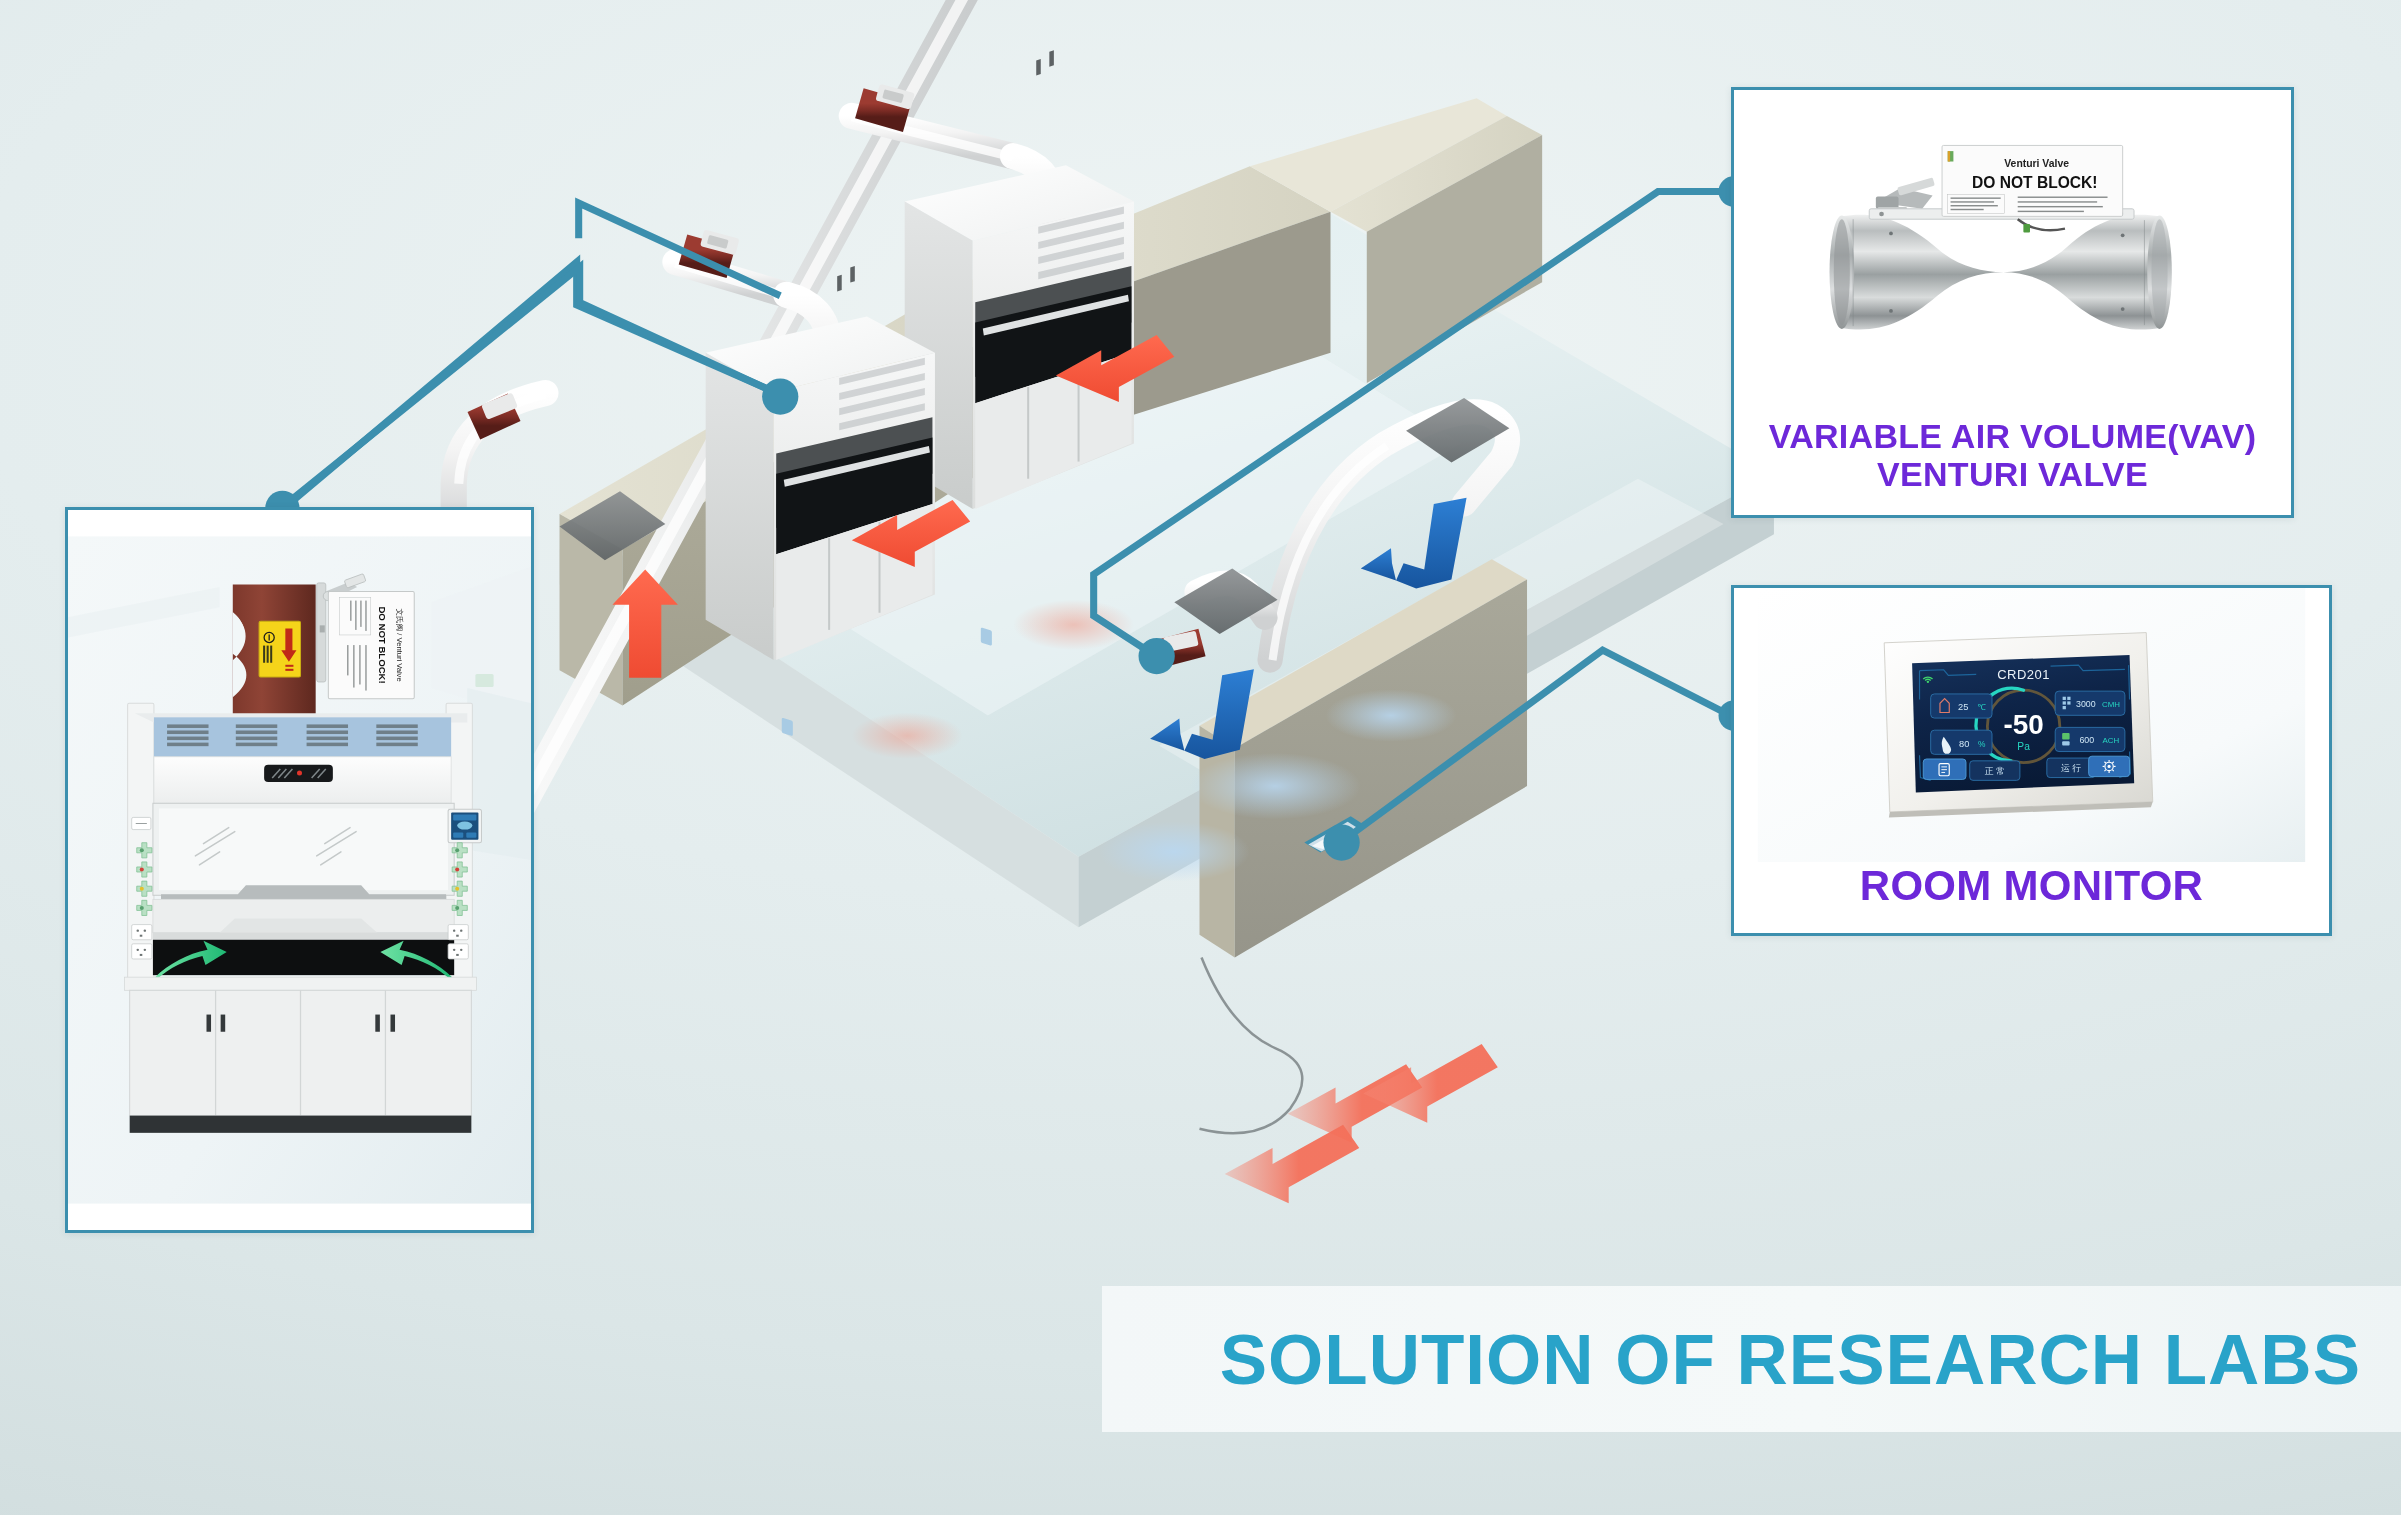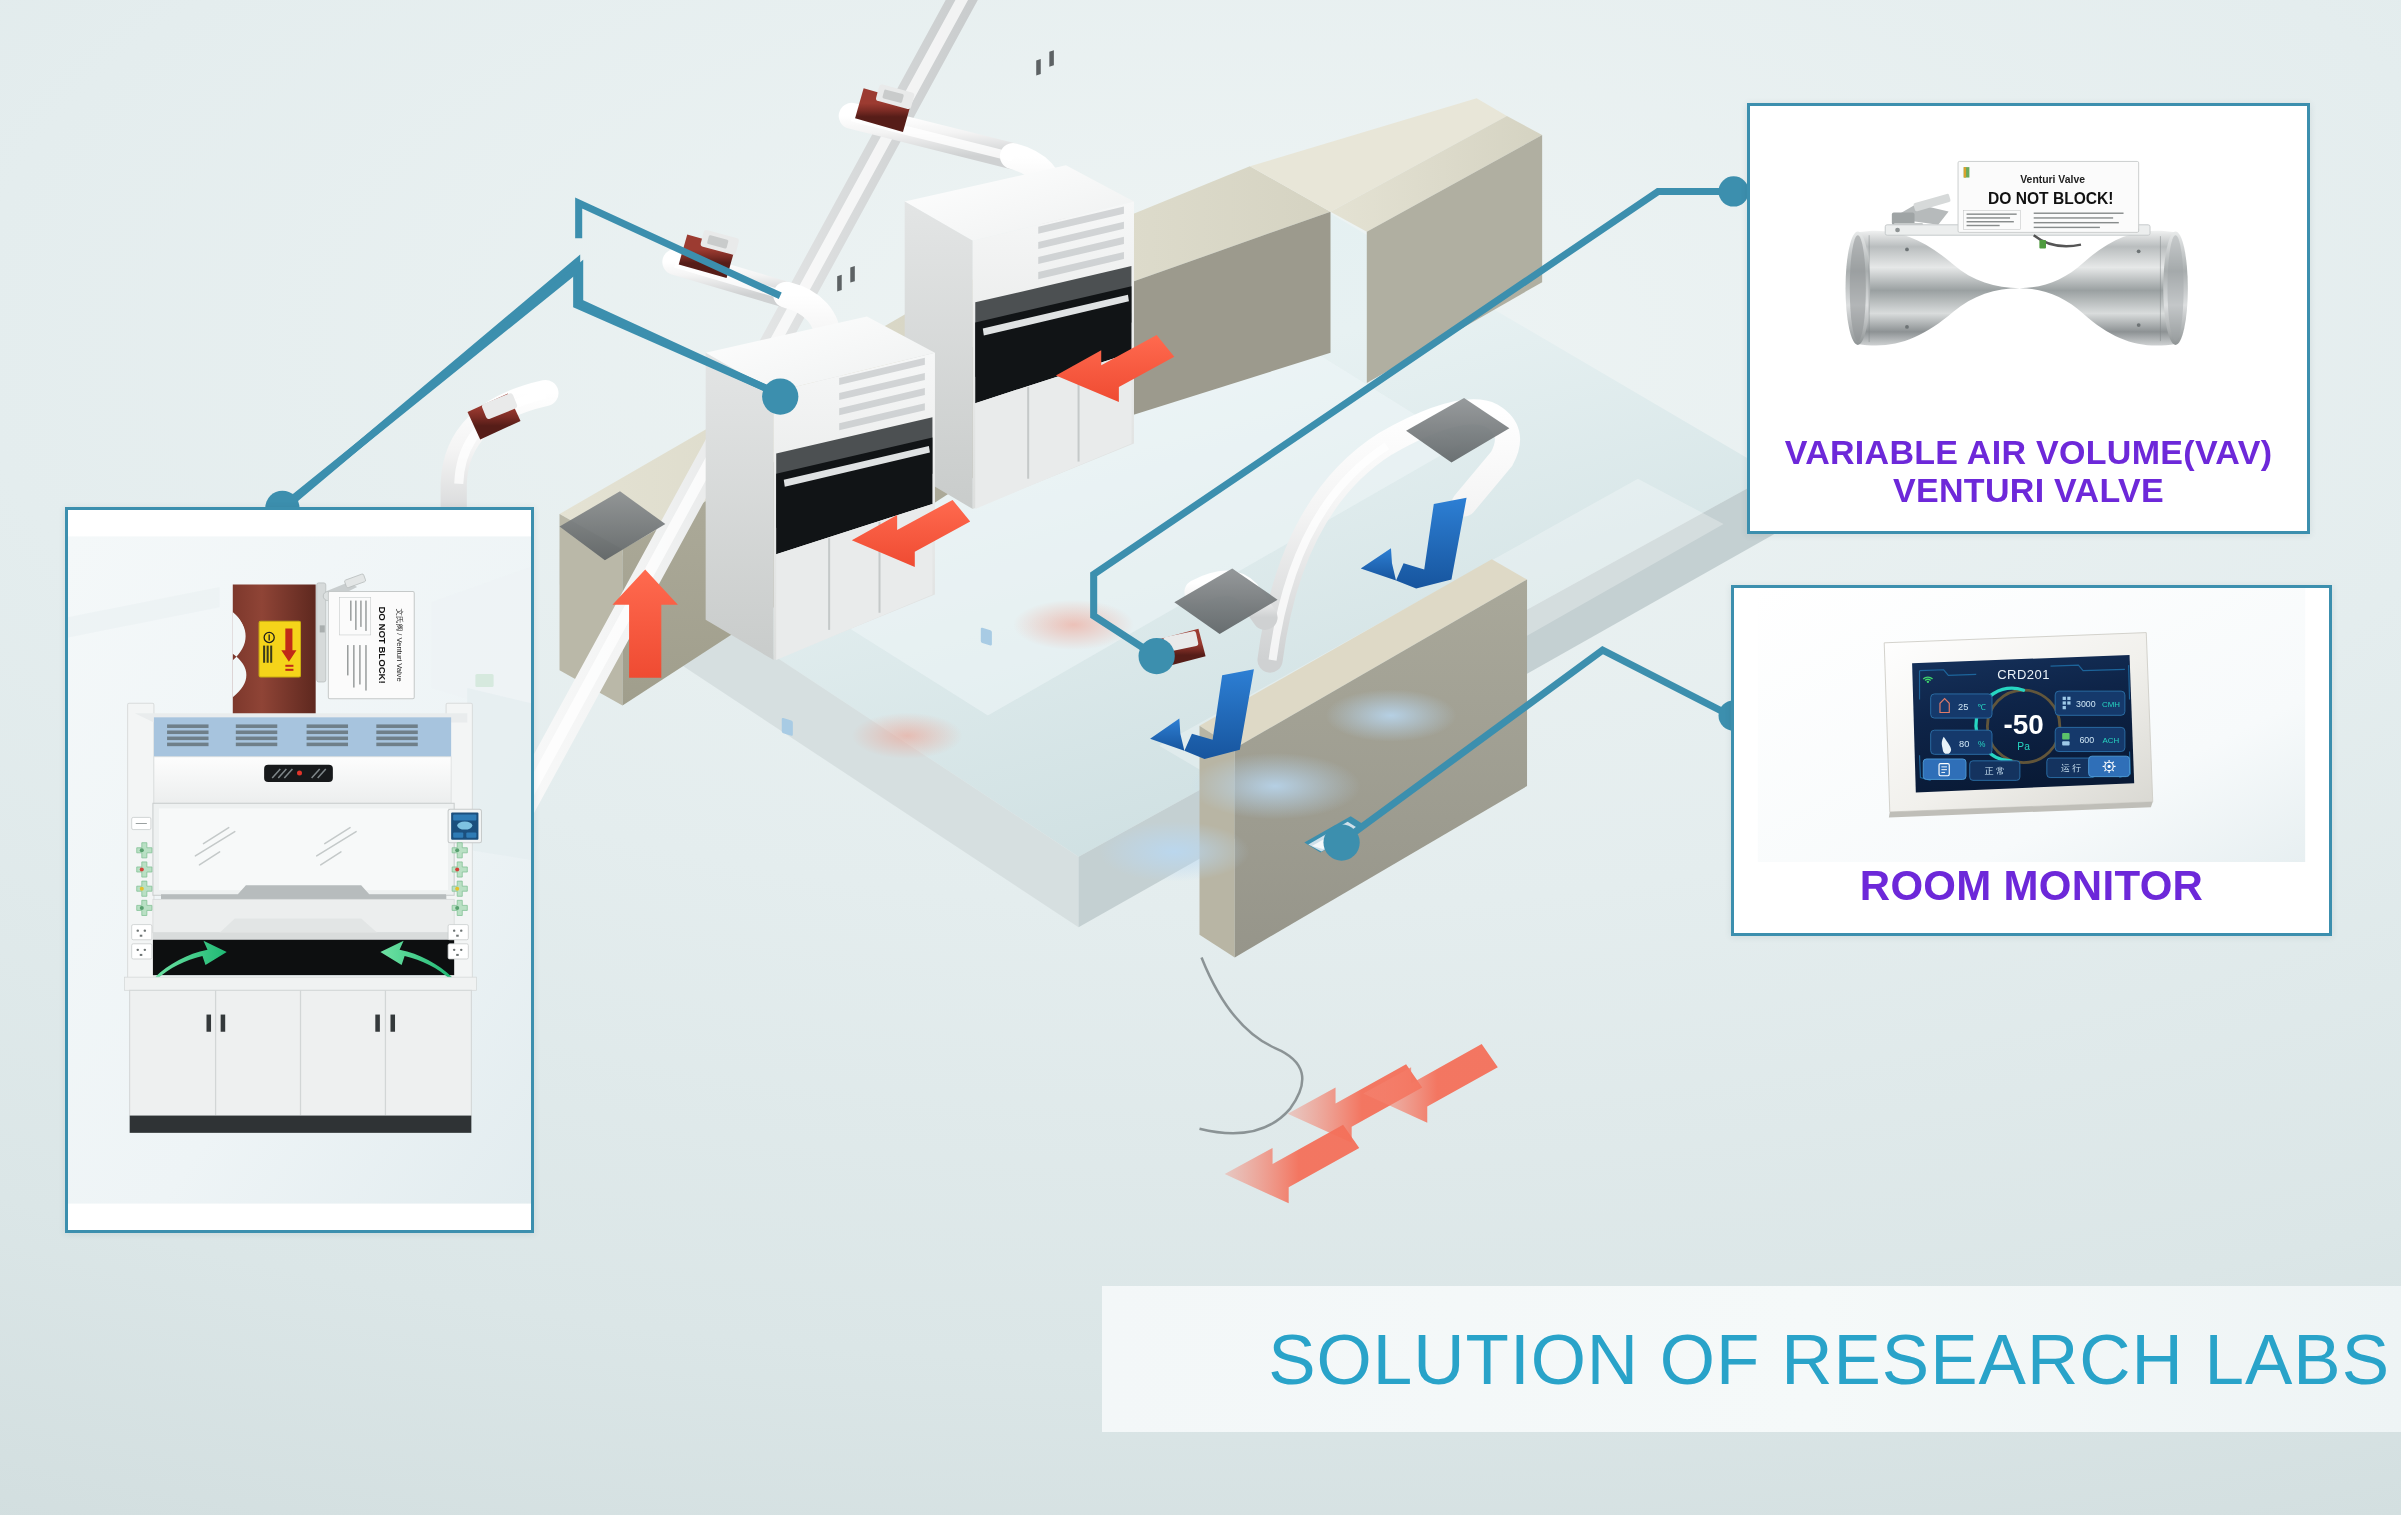--- a/index.html
+++ b/index.html
@@ -21,36 +21,36 @@
     display:flex;flex-direction:column;align-items:center;
     box-shadow:0 1px 7px rgba(40,70,80,.10);
   }
   .panel-img{flex:1;width:100%;position:relative;overflow:hidden;}
   .panel-caption{
     color:#6d28d9;font-weight:700;text-align:center;
     letter-spacing:0.3px;line-height:1.14;width:100%;
   }
 
   
-  #panel-vav{left:1731px;top:103px;width:563px;height:431px;margin-left:16px;}
+  #panel-vav{left:1731px;top:87px;width:563px;height:431px;}
   #panel-vav .panel-caption{font-size:34px;padding:0 0 21px 0;}
   #panel-room{left:1731px;top:585px;width:601px;height:351px;}
   #panel-room .panel-caption{font-size:42px;padding:0 0 23px 0;}
   #panel-hood{left:65px;top:507px;width:469px;height:726px;}
   #panel-hood .panel-caption{font-size:34px;padding:0 0 17px 0;}
 
   
   .title-bar{
     position:absolute;left:1102px;top:1286px;width:1300px;height:146px;
     background:linear-gradient(90deg,#f3f7f8 0%, #f5f9f9 55%, #eef4f5 100%);
     display:flex;align-items:center;justify-content:flex-end;
   }
   .title-bar .title-text{
-    color:#29a3c9;font-weight:400;font-size:71px;letter-spacing:1px;
-    white-space:nowrap;padding-right:12px;
+    color:#29a3c9;font-weight:700;font-size:71px;letter-spacing:1px;
+    white-space:nowrap;padding-right:41px;
     font-family:"Liberation Sans", sans-serif;
   }
 </style>
 </head>
 <body>
 
 <div class="stage">
 
   <div class="scene">
     <svg width="2401" height="1290" viewBox="0 0 4764 2560" xmlns="http://www.w3.org/2000/svg">

